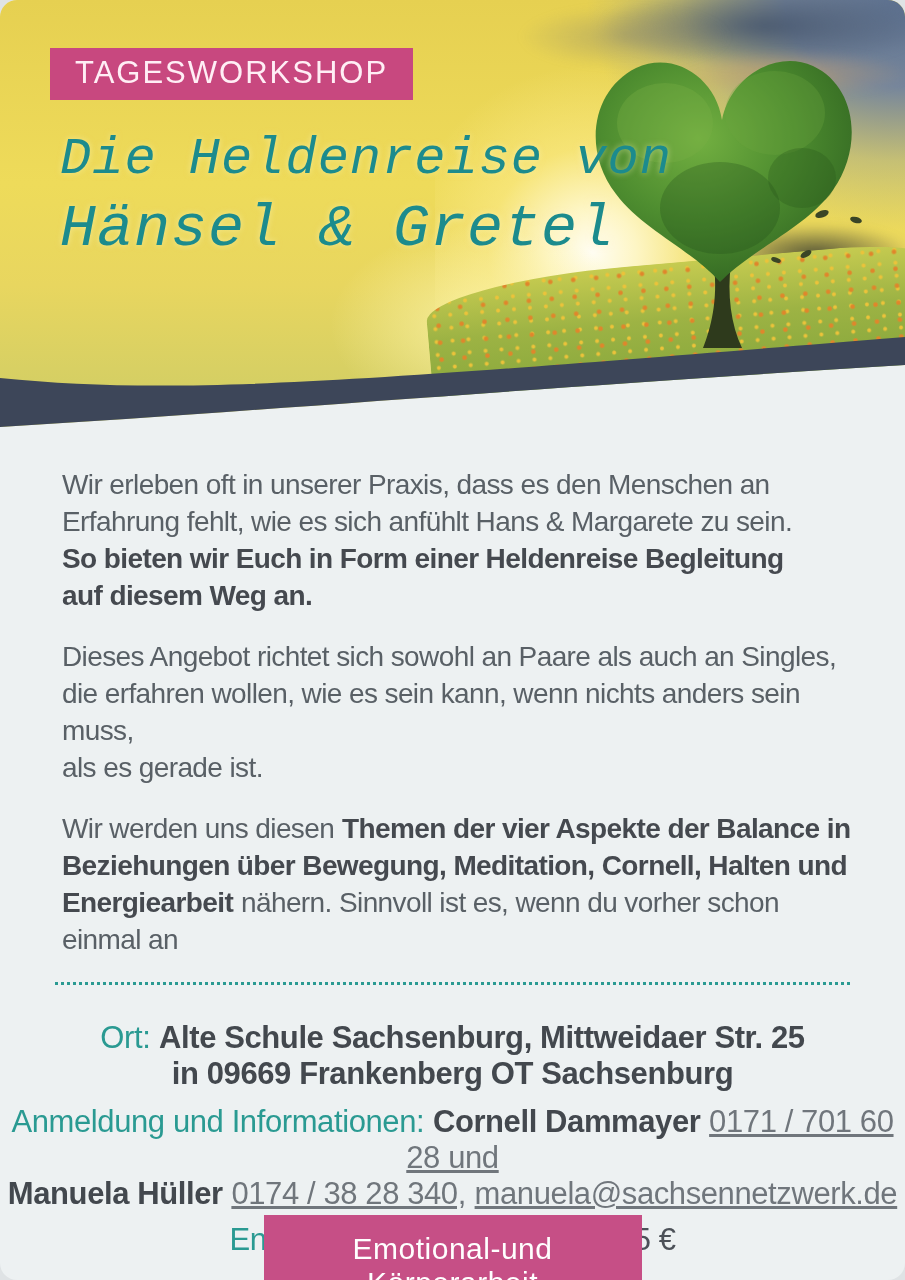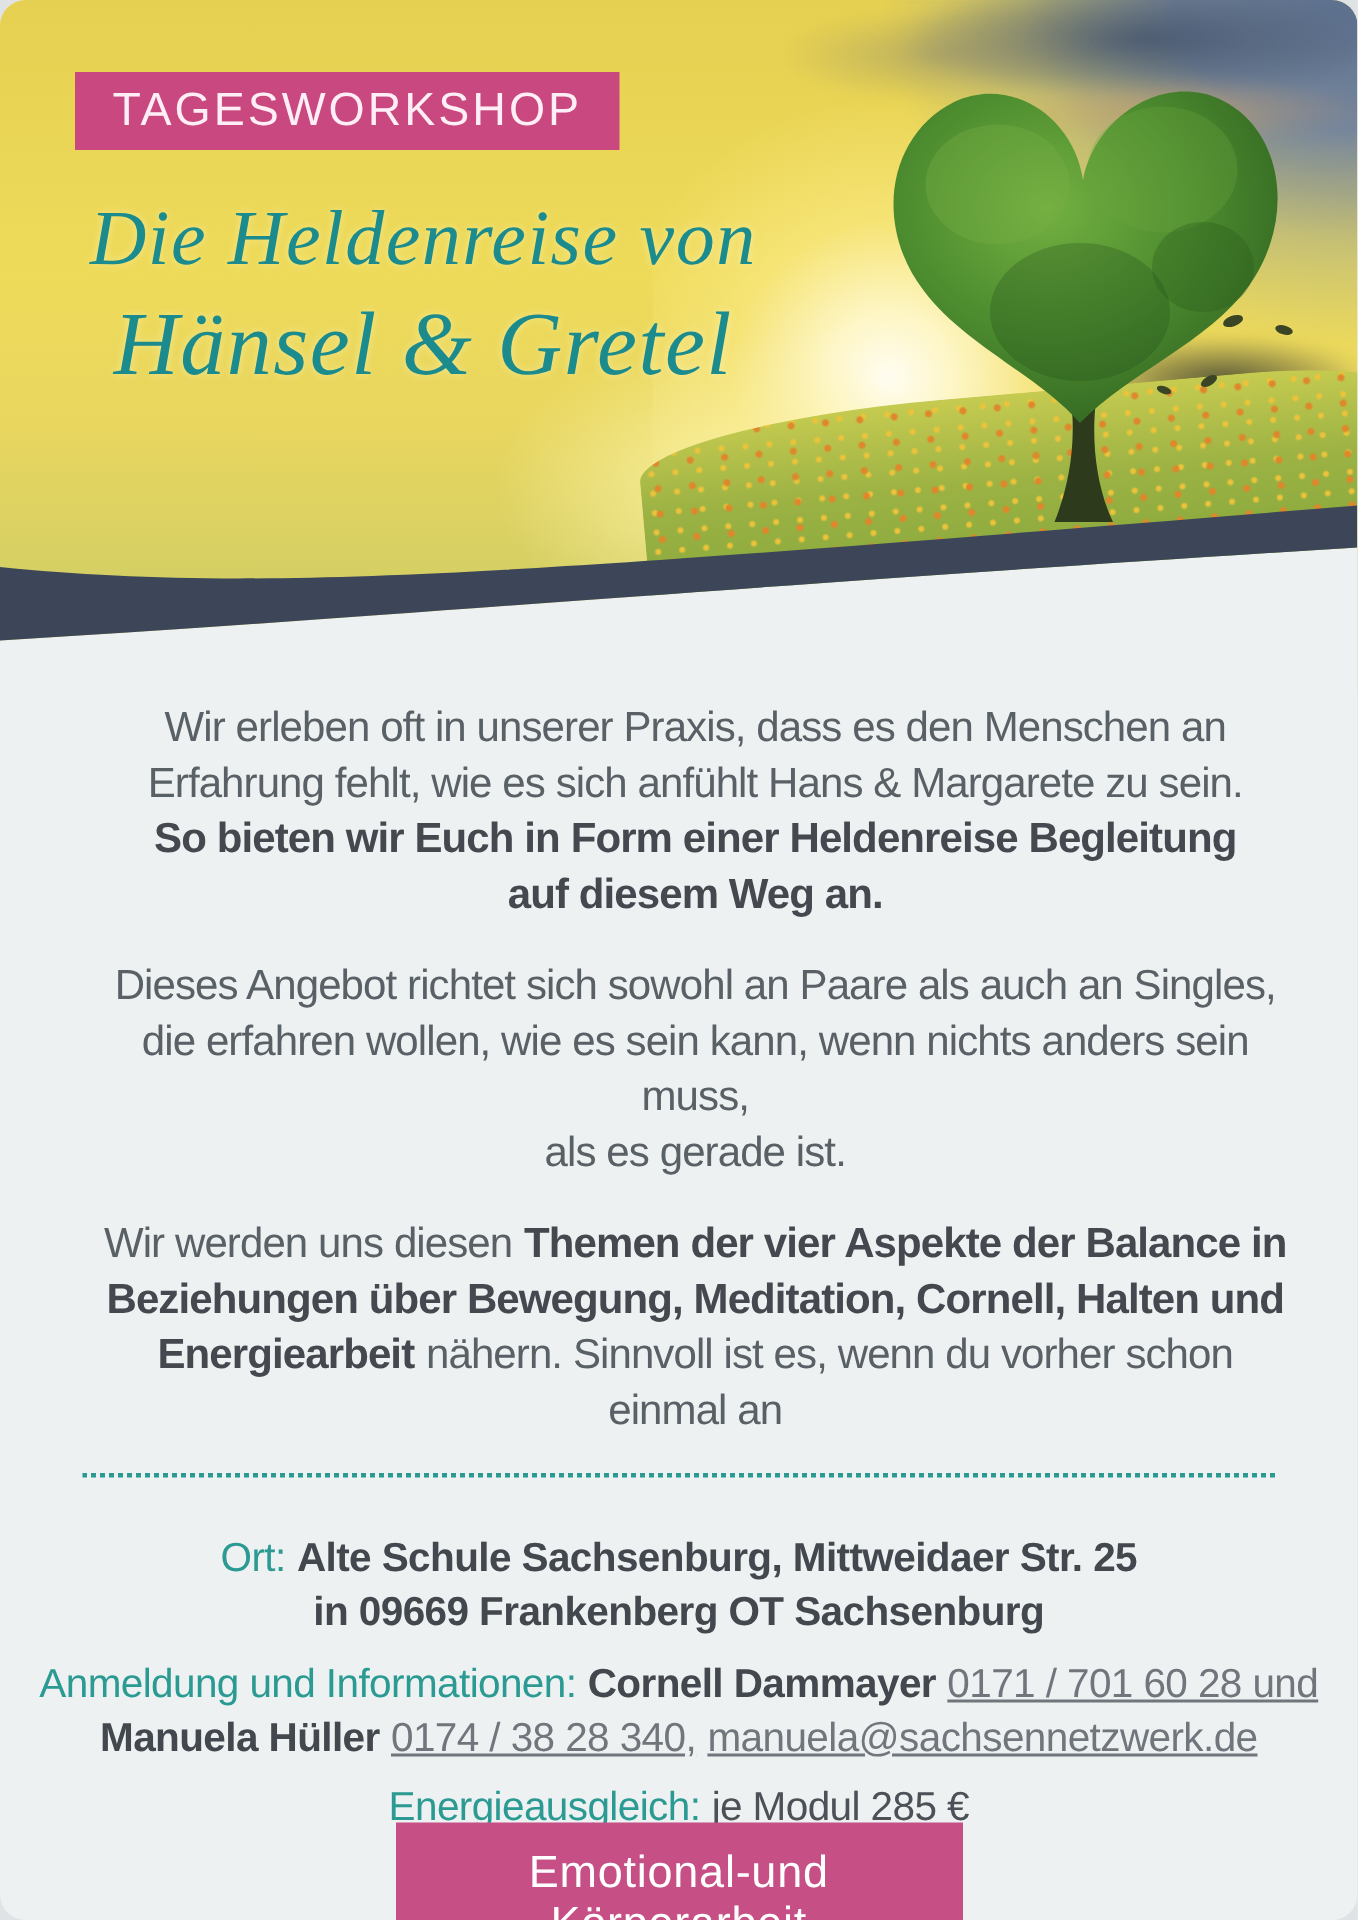--- a/index.html
+++ b/index.html
@@ -70,52 +70,50 @@
   .badge {
     position: absolute; left: 50px; top: 48px;
     background: #c8487f;
     color: #ffeef5;
     font-size: 31px; letter-spacing: 2px;
     padding: 7px 25px 9px;
   }
   .title {
     position: absolute; left: 60px; top: 130px; margin: 0;
     color: #1c8b8d;
-    font-family: Liberation Serif, serif;
+    font-family: Liberation Mono, monospace;
     font-style: italic; font-weight: normal;
     text-shadow: 0 0 6px rgba(255,250,200,0.5);
-    text-align: center;
   }
   .title .t1 { display: block; font-size: 52px; letter-spacing: 1px; }
   .title .t2 { display: block; font-size: 60px; margin-top: 6px; letter-spacing: 1px; }
 
   .wave { position: absolute; left: 0; bottom: 0; width: 100%; height: 140px; display: block; }
   .wave .light { fill: #edf1f2; }
   .wave .dark  { fill: #3d4659; }
 
   
   .content {
     padding: 6px 40px 0 62px;
     font-size: 28px; line-height: 37px; letter-spacing: -0.6px;
     color: #596066;
-    text-align: center;
   }
   .content p { margin: 0 0 24px 0; }
   .content strong { color: #45494f; }
 
   .divider {
     margin: 0 55px;
     height: 3px;
     background-image: repeating-linear-gradient(90deg, #2a9a92 0 3px, rgba(0,0,0,0) 3px 6px);
   }
 
   
   .details {
     text-align: center;
-    font-size: 27px; line-height: 36px; letter-spacing: -0.4px;
+    font-size: 31px; line-height: 36px; letter-spacing: -0.4px;
     color: #596066;
     margin-top: 20px;
   }
   .details p { margin: 0; }
   .details .teal { color: #2a9a92; }
   .details .grey { color: #70767c; text-decoration: underline; }
   .details .dark { color: #4c5158; }
   .details strong { color: #43484e; }
   .sp { margin-right: 0.28em; }
   .ort { margin-top: 35px !important; }

